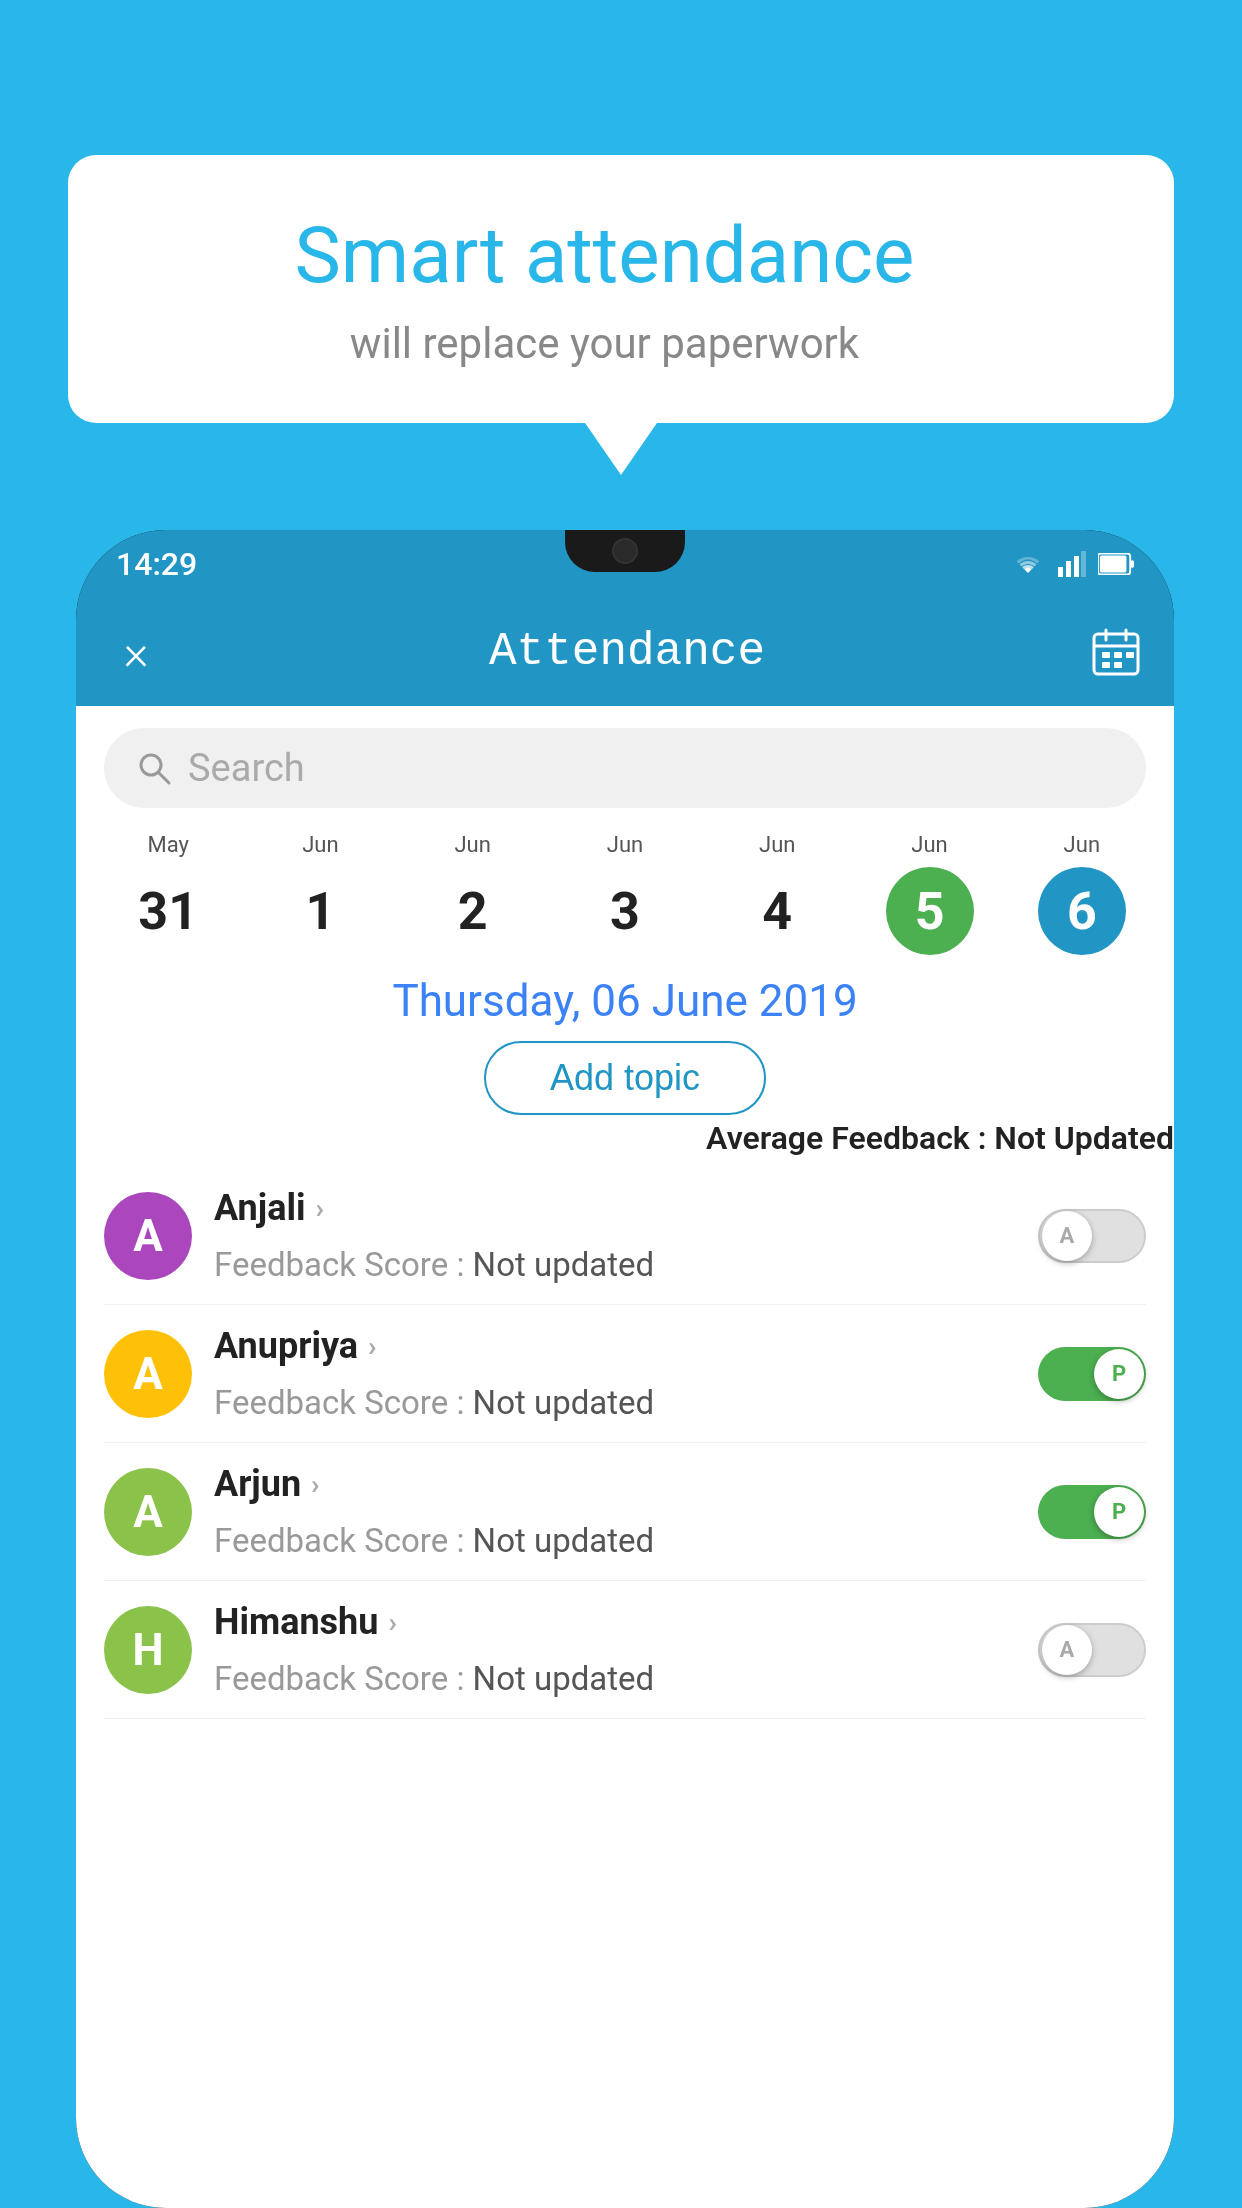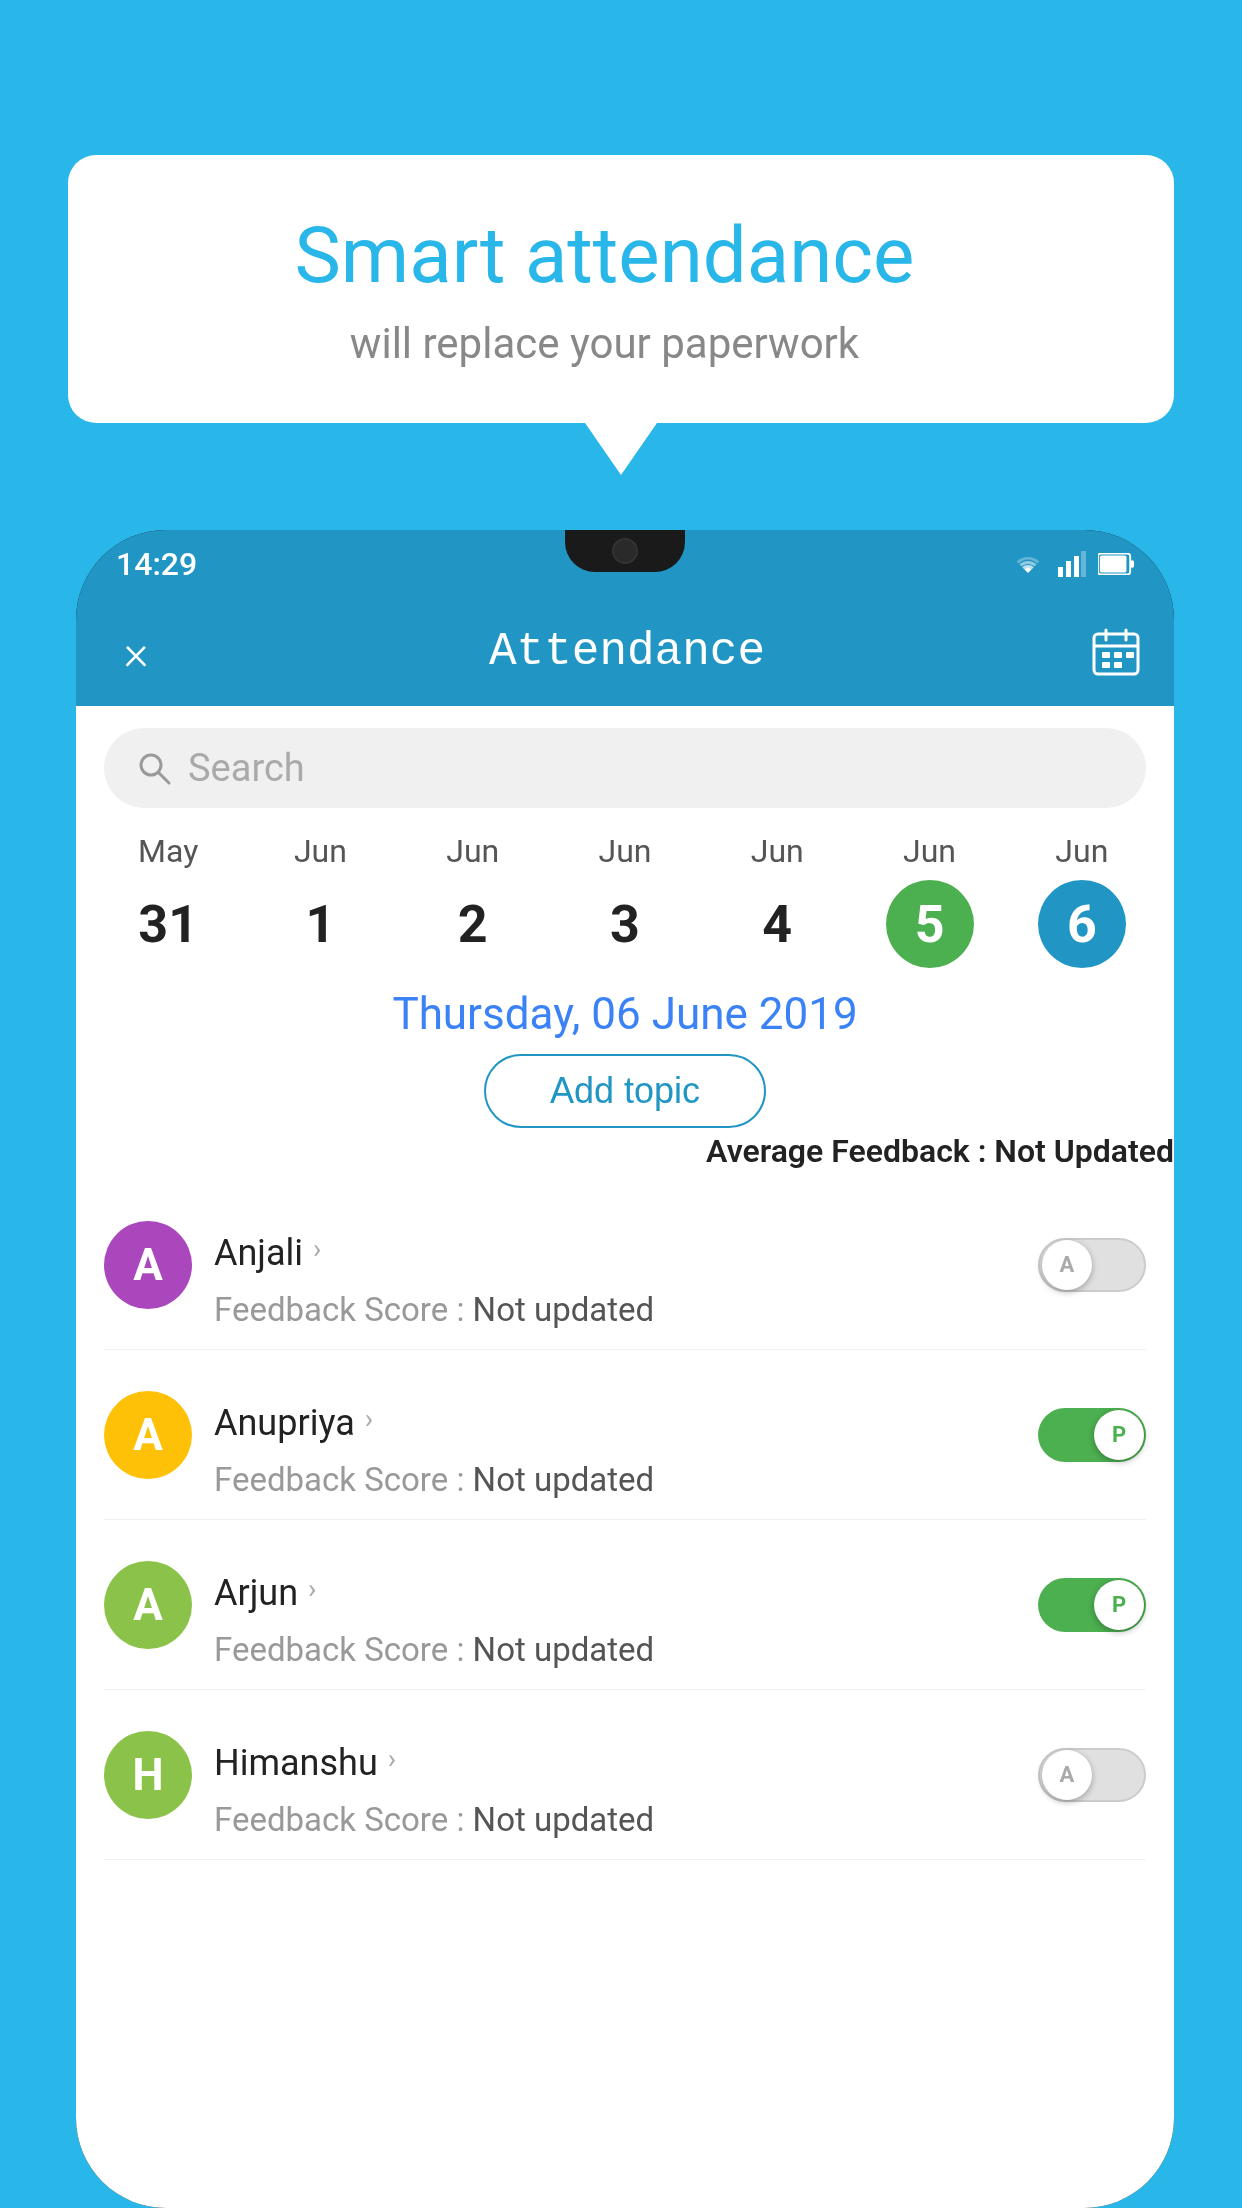--- a/index.html
+++ b/index.html
@@ -216,21 +216,21 @@
     .cal-day {
       display: flex;
       flex-direction: column;
       align-items: center;
       gap: 10px;
       min-width: 110px;
     }
 
     .cal-month {
       color: #555;
-      font-size: 32px;
+      font-size: 22px;
     }
 
     .cal-date {
       font-size: 52px;
       font-weight: 700;
       color: #222;
       width: 88px;
       height: 88px;
       display: flex;
       align-items: center;
@@ -311,25 +311,24 @@
       flex-shrink: 0;
     }
 
     .student-info {
       flex: 1;
     }
 
     .student-name {
       font-size: 36px;
       color: #222;
-      font-weight: 400;
-      display: flex;
-      align-items: flex-start;
+      font-weight: 700;
+      display: flex;
+      align-items: center;
       gap: 10px;
-      margin-top: 32px;
     }
 
     .student-name .chevron {
       color: #aaa;
       font-size: 28px;
     }
 
     .student-feedback {
       font-size: 33px;
       color: #999;

